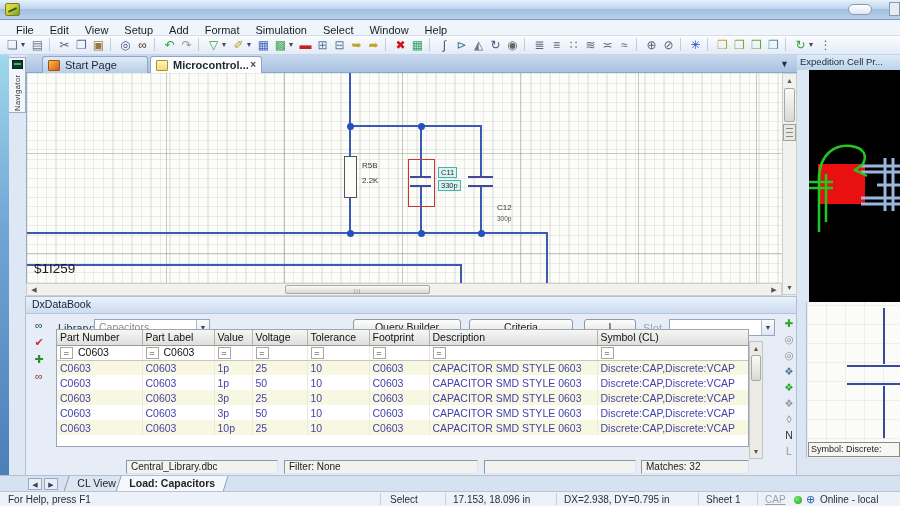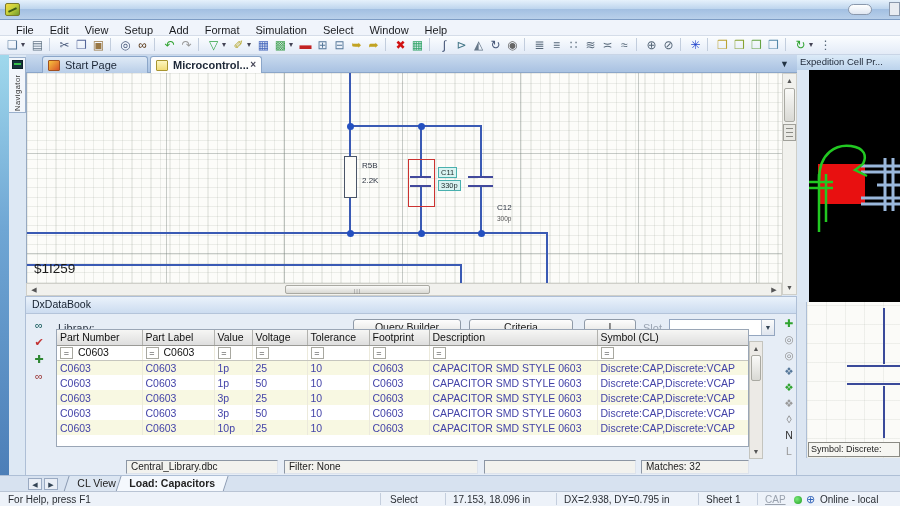--- a/index.html
+++ b/index.html
@@ -284,20 +284,24 @@
     <div class="dbhead">DxDataBook</div>
 
     <div class="vstrip" style="left:3px;top:20px">
         <span class="vicon" style="color: rgb(13, 85, 85);">∞</span>
         <span class="vicon" style="color: rgb(194, 51, 51);">✔</span>
         <span class="vicon" style="color: rgb(47, 136, 51);">✚</span>
         <span class="vicon" style="color: rgb(153, 51, 51);">∞</span>
       </div>
 
     <div class="dblabel" style="left:32px;top:25px">Library:</div>
+    <div class="combo" style="left:68px;top:22px;width:116px">
+      <span>Capacitors</span>
+      <span class="carr">▼</span>
+    </div>
     <div class="btn" style="left:327px;top:22px;width:108px">Query Builder</div>
     <div class="btn" style="left:443px;top:22px;width:104px">Criteria</div>
     <div class="btn" style="left:558px;top:22px;width:52px">I</div>
     <div class="dblabel" style="left:617px;top:25px;color:#9aa4b2">Slot</div>
     <div class="combo" style="left:643px;top:22px;width:106px">
       <span class="carr">▼</span>
     </div>
 
     <div class="dbtablewrap">
       <table class="dbt">

